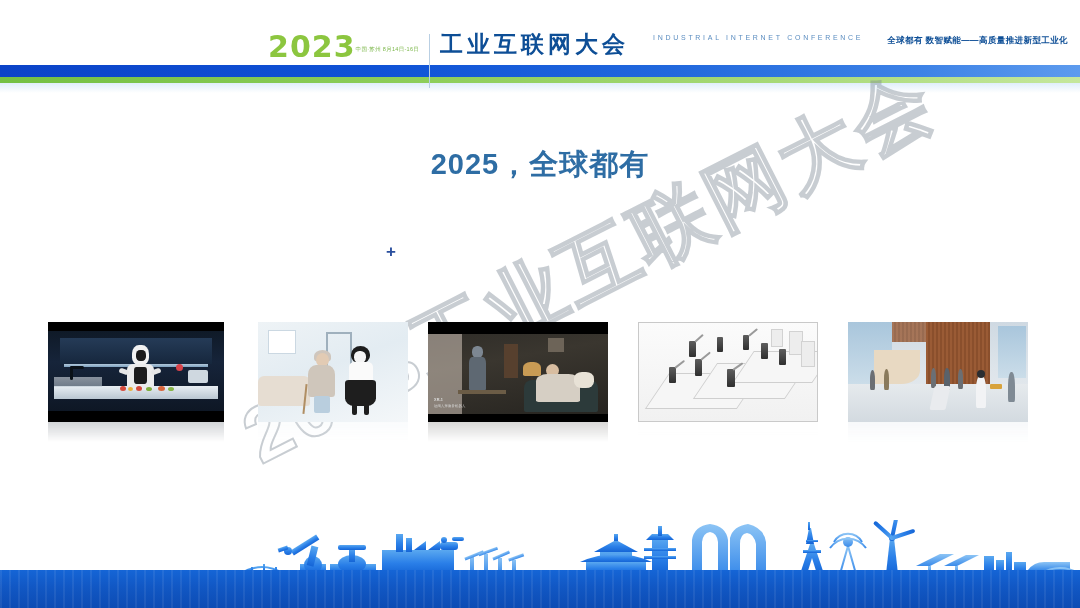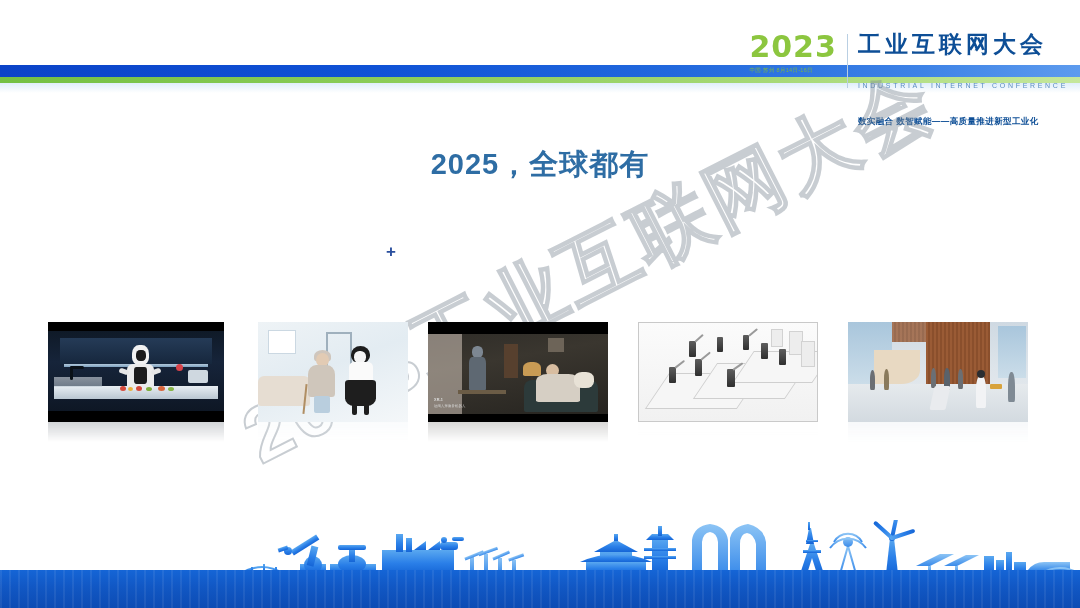--- a/index.html
+++ b/index.html
@@ -40,30 +40,30 @@
     position:absolute; left:0; top:77px; width:1080px; height:6px;
     background:linear-gradient(90deg,#74c043 0%,#8ece5a 40%,#a7d977 72%,#c5e79c 100%);
   }
   #divider-fade {
     position:absolute; left:0; top:83px; width:1080px; height:10px;
     background:linear-gradient(180deg,rgba(150,200,240,.30),rgba(255,255,255,0));
   }
 
   
   #logo { position:absolute; right:12px; top:32px; display:flex; align-items:flex-start; height:58px; }
-  #logo-year-block { display:flex; flex-direction:column; align-items:flex-start; padding-right:10px; }
+  #logo-year-block { display:flex; flex-direction:row; align-items:center; padding-right:10px; }
   #logo-year {
     font-size:30px; font-weight:bold; color:#8cc63f; letter-spacing:1px;
     line-height:1; font-family:"DejaVu Sans",sans-serif;
   }
   #logo-year-sub {
     margin-top:5px; font-size:5.5px; color:#7ab648; letter-spacing:.3px; white-space:nowrap;
   }
   #logo-sep { width:1px; background:#b9cfe3; align-self:stretch; margin:2px 0 2px 0; }
-  #logo-right { padding-left:10px; display:flex; flex-direction:column;gap:24px; }
+  #logo-right { padding-left:10px; display:flex; flex-direction:row;gap:24px; }
   #logo-cn {
     font-size:23px; font-weight:bold; color:#0d4e96; letter-spacing:4px;
     line-height:1.05; white-space:nowrap;
   }
   #logo-en {
     font-size:7px; color:#5b8dc0; letter-spacing:2.7px; white-space:nowrap; margin-top:2px;
   }
   #logo-slogan {
     font-size:8.5px; font-weight:bold; color:#0d4e96; letter-spacing:.4px;
     white-space:nowrap; margin-top:3px;
@@ -209,21 +209,21 @@
 
     <div id="logo">
       <div id="logo-year-block">
         <div id="logo-year">2023</div>
         <div id="logo-year-sub">中国·苏州 8月14日-16日</div>
       </div>
       <div id="logo-sep"></div>
       <div id="logo-right">
         <div id="logo-cn">工业互联网大会</div>
         <div id="logo-en">INDUSTRIAL INTERNET CONFERENCE</div>
-        <div id="logo-slogan">数实融合 数智赋能——高质量推进新型工业化</div>
+        <div id="logo-slogan">全球都有 数智赋能——高质量推进新型工业化</div>
       </div>
     </div>
   </div>
 
   <div id="watermark">2023工业互联网大会</div>
 
   <div id="main-heading">2025，全球都有</div>
 
   <div id="plus-mark">+</div>
 

